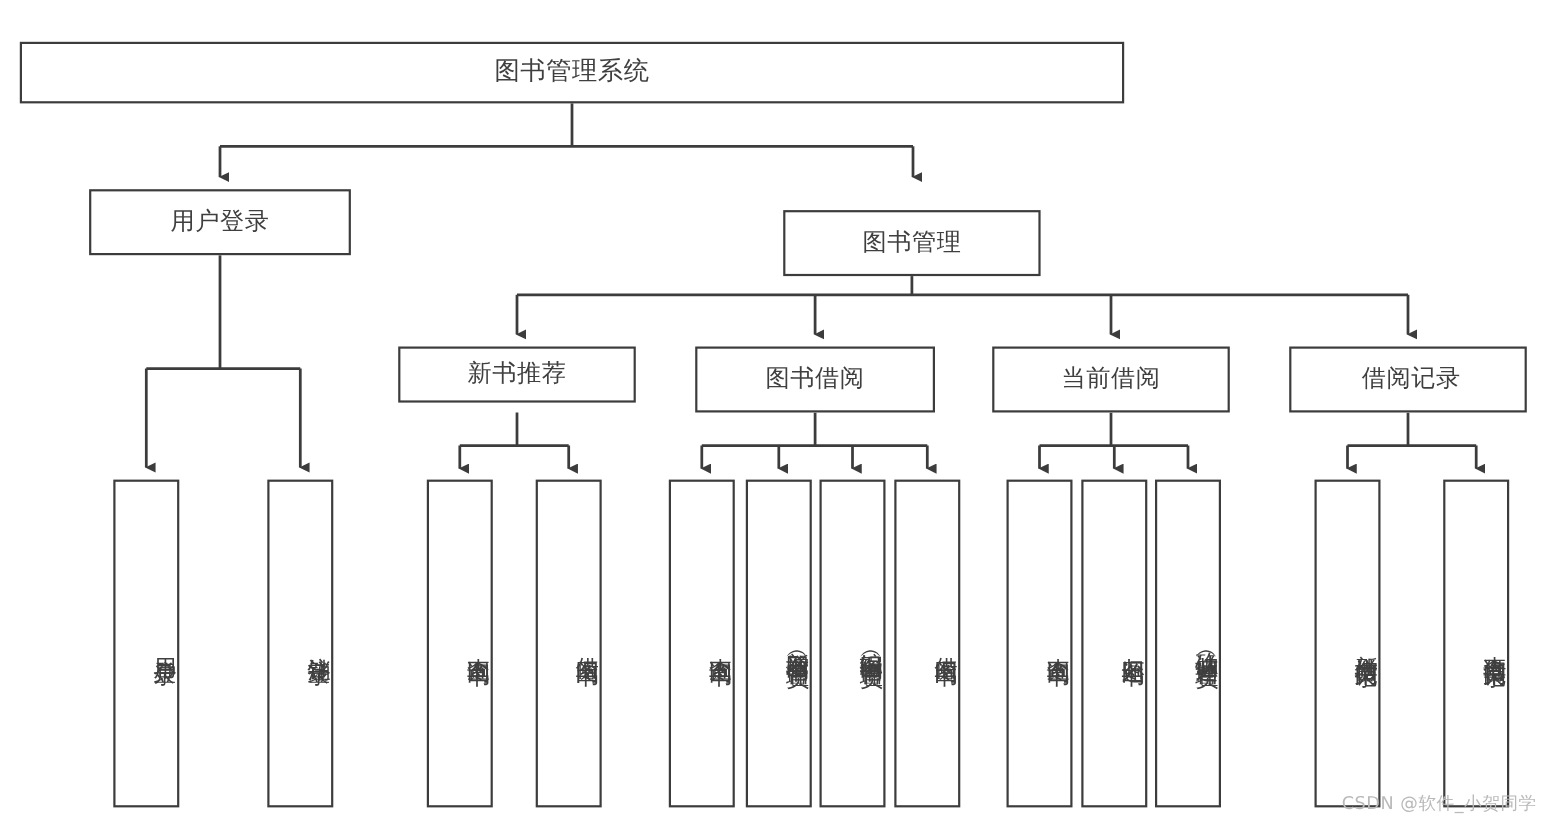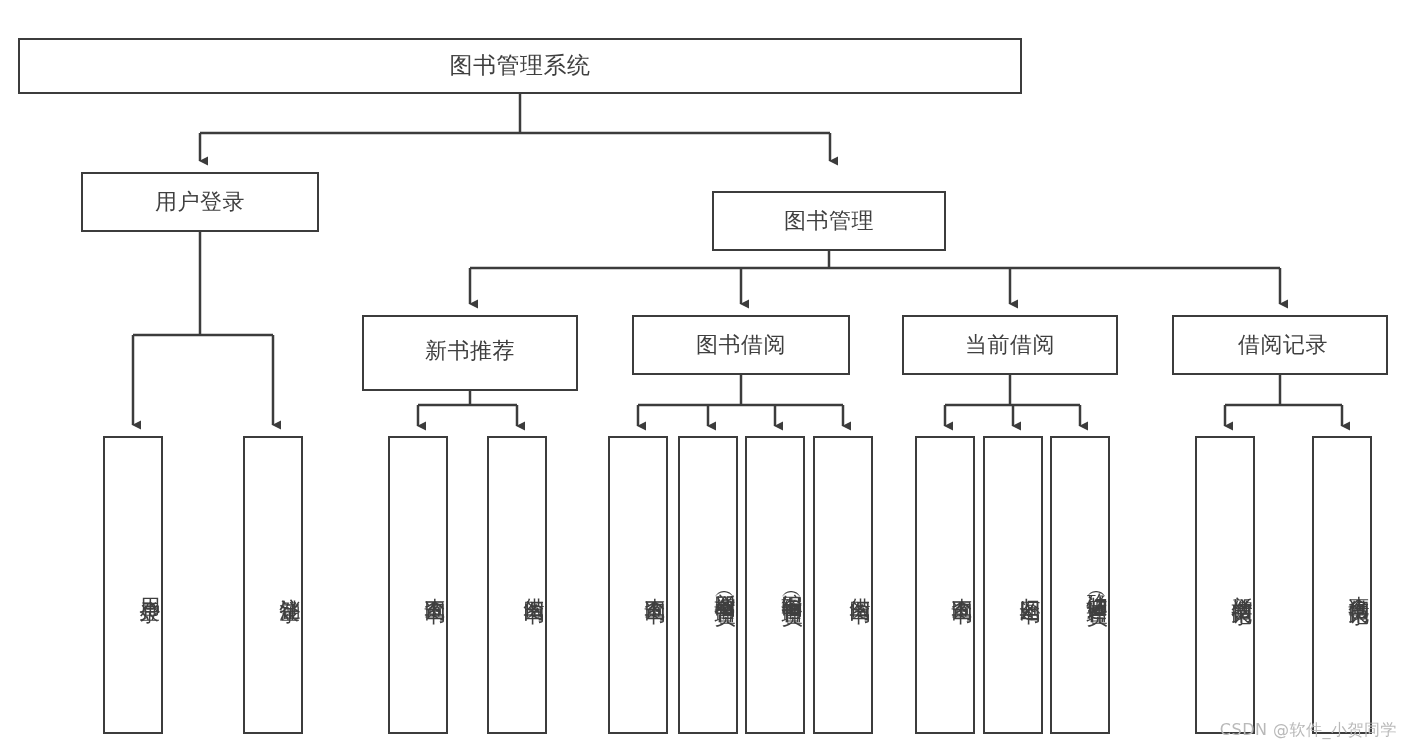--- a/index.html
+++ b/index.html
@@ -136,21 +136,21 @@
     <span>图书管理系统</span>
   </div>
 
   <div class="node horiz" style="left:81px; top:172px; width:238px; height:60px;">
     <span>用户登录</span>
   </div>
   <div class="node horiz" style="left:712px; top:172px; width:234px; height:60px;margin-top:19px;">
     <span>图书管理</span>
   </div>
 
-  <div class="node horiz" style="left:362px; top:315px; width:216px; height:76px;font-family:Liberation Mono, monospace;">
+  <div class="node horiz" style="left:362px; top:315px; width:216px; height:51px;">
     <span>新书推荐</span>
   </div>
   <div class="node horiz" style="left:632px; top:315px; width:218px; height:60px;text-align:right;">
     <span>图书借阅</span>
   </div>
   <div class="node horiz" style="left:902px; top:315px; width:216px; height:60px;">
     <span>当前借阅</span>
   </div>
   <div class="node horiz" style="left:1172px; top:315px; width:216px; height:60px;padding-left:12px;">
     <span>借阅记录</span>

